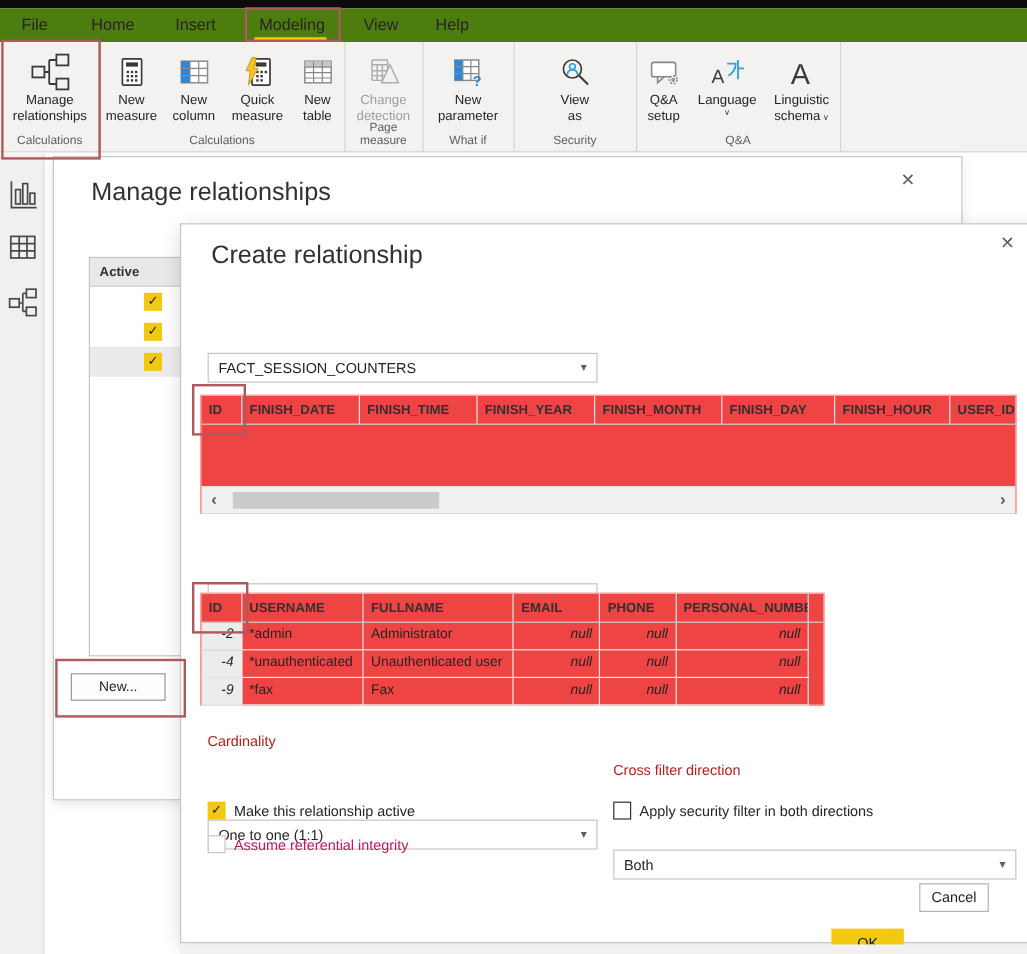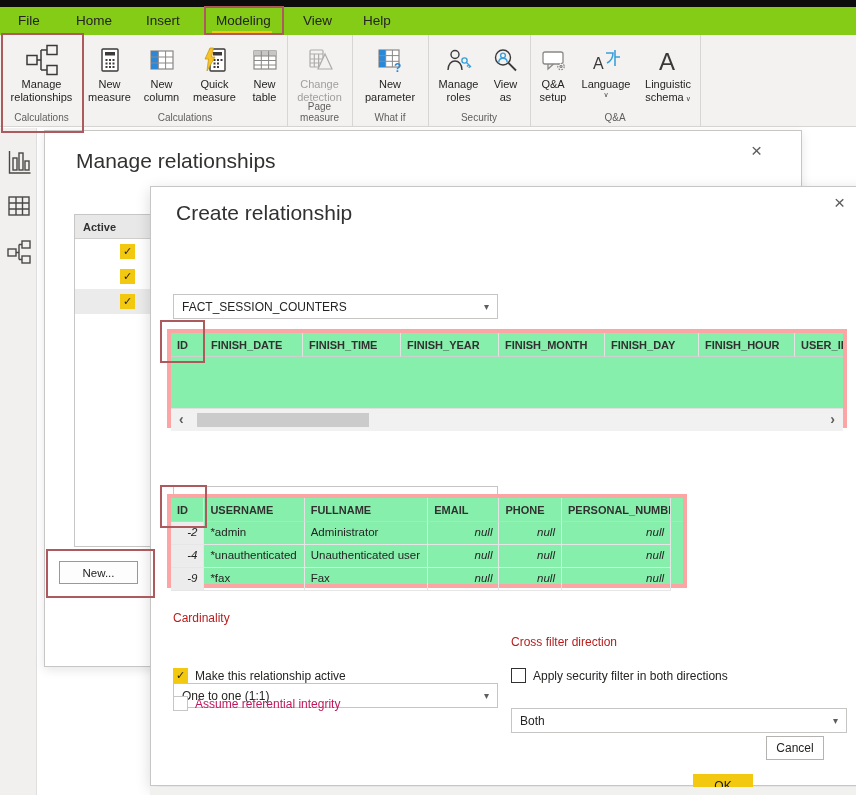--- a/index.html
+++ b/index.html
@@ -2,21 +2,21 @@
 <html><head>
 <meta charset="utf-8">
 <style>
   html,body{margin:0;padding:0;background:#fff;}
   #app{position:relative;width:856px;height:795px;overflow:hidden;
        font-family:"Liberation Sans","DejaVu Sans",sans-serif;color:#252423;background:#fff;}
   .abs{position:absolute;box-sizing:border-box;}
 
   
   .titlebar{left:0;top:0;width:856px;height:7px;background:#0c0c0c;}
-  .menubar{left:0;top:7px;width:856px;height:28px;background:#84cc16;}
+  .menubar{left:0;top:7px;width:856px;height:28px;background:#4d7c0f;}
   .menu-item{position:absolute;top:6px;font-size:13.5px;color:#252423;cursor:default;white-space:nowrap;}
   .modeling-underline{position:absolute;left:212px;top:24px;width:60px;height:4px;background:#f2c811;}
   .ribbon{left:0;top:35px;width:856px;height:92px;background:#f3f2f1;border-bottom:1px solid #d8d6d4;}
   .rgroup{position:absolute;top:0;height:91px;border-right:1px solid #d8d6d4;}
   .rbuttons{display:flex;justify-content:center;align-items:flex-start;gap:3px;padding-top:7px;}
   .rbtn{display:flex;flex-direction:column;align-items:center;}
   .ricon{height:36px;display:flex;align-items:center;justify-content:center;}
   .rlabel{font-size:11px;line-height:12.5px;text-align:center;color:#252423;}
   .rlabel.gray, .glabel.gray{color:#a19f9d;}
   .glabel{position:absolute;left:0;right:0;bottom:3px;text-align:center;font-size:10px;color:#605e5c;}
@@ -49,21 +49,21 @@
   .new-btn{left:14px;top:430px;width:79px;height:23px;background:#fdfdfd;border:1px solid #9b9997;
            font-size:11.5px;display:flex;align-items:center;justify-content:center;cursor:pointer;}
 
   
   .select{border:1px solid #c6c5c4;height:25px;background:#fff;font-size:12px;display:flex;align-items:center;
           padding-left:8px;position:relative;cursor:pointer;}
   .select .caret{position:absolute;right:8px;top:6px;font-size:10px;color:#605e5c;}
   .field-label{font-size:12px;color:#b91c1c;}
 
   
-  .grid{border:4px solid #fca5a5;background:#86efac;}
+  .grid{border:1px solid #fca5a5;background:#ef4444;}
   .ghead{display:flex;}
   .ghcell{border-right:1px solid #e3e3e3;border-bottom:1px solid #cfcfcf;font-weight:bold;font-size:11px;
           padding:6px 6px 0 6px;height:24px;box-sizing:border-box;white-space:nowrap;overflow:hidden;color:#323130;cursor:pointer;}
   .ghcell.filler{border-right:none;cursor:default;}
   .grow{display:flex;}
   .gcell{border-right:1px solid #e6e6e6;border-bottom:1px solid #e6e6e6;font-size:11.5px;height:23px;
          padding:4px 6px 0 6px;box-sizing:border-box;white-space:nowrap;overflow:hidden;}
   .gcell.idc{background:#ececec;text-align:right;font-style:italic;}
   .gcell.nullc{text-align:right;font-style:italic;}
   .gcell.filler{border:none;}
@@ -214,31 +214,20 @@
             </svg>
           </div>
           <div class="rlabel">New parameter</div>
         </div>
       </div>
       <div class="glabel">What if</div>
     </div>
 
     <div class="rgroup" style="left:428px;width:102px">
       <div class="rbuttons">
-        <div class="rbtn" style="width:50px">
-          <div class="ricon">
-            <svg width="27" height="27" viewBox="0 0 27 27" fill="none" stroke-width="1.4">
-              <circle cx="10" cy="7.5" r="4" stroke="#3b3a39"></circle>
-              <path d="M3 23 c0-6 3.5-9 7-9 s7 3 7 9" stroke="#3b3a39"></path>
-              <circle cx="19.5" cy="13.5" r="2.6" stroke="#3aa0dc"></circle>
-              <path d="M21.5 15.5 L26 20 M23.7 17.7 l-1.7 1.7 M25.2 19.2 l-1.5 1.5" stroke="#3aa0dc"></path>
-            </svg>
-          </div>
-          <div class="rlabel">Manage roles</div>
-        </div>
         <div class="rbtn" style="width:38px">
           <div class="ricon">
             <svg width="27" height="27" viewBox="0 0 27 27" fill="none" stroke-width="1.4">
               <circle cx="11" cy="10.5" r="7.5" stroke="#3b3a39"></circle>
               <path d="M16.5 16 L24 23.5" stroke="#3b3a39" stroke-width="1.8"></path>
               <circle cx="11" cy="8.5" r="2.4" stroke="#3aa0dc"></circle>
               <path d="M6.8 15.5 c0-2.8 1.9-4.2 4.2-4.2 s4.2 1.4 4.2 4.2" stroke="#3aa0dc"></path>
             </svg>
           </div>
           <div class="rlabel">View as</div>

